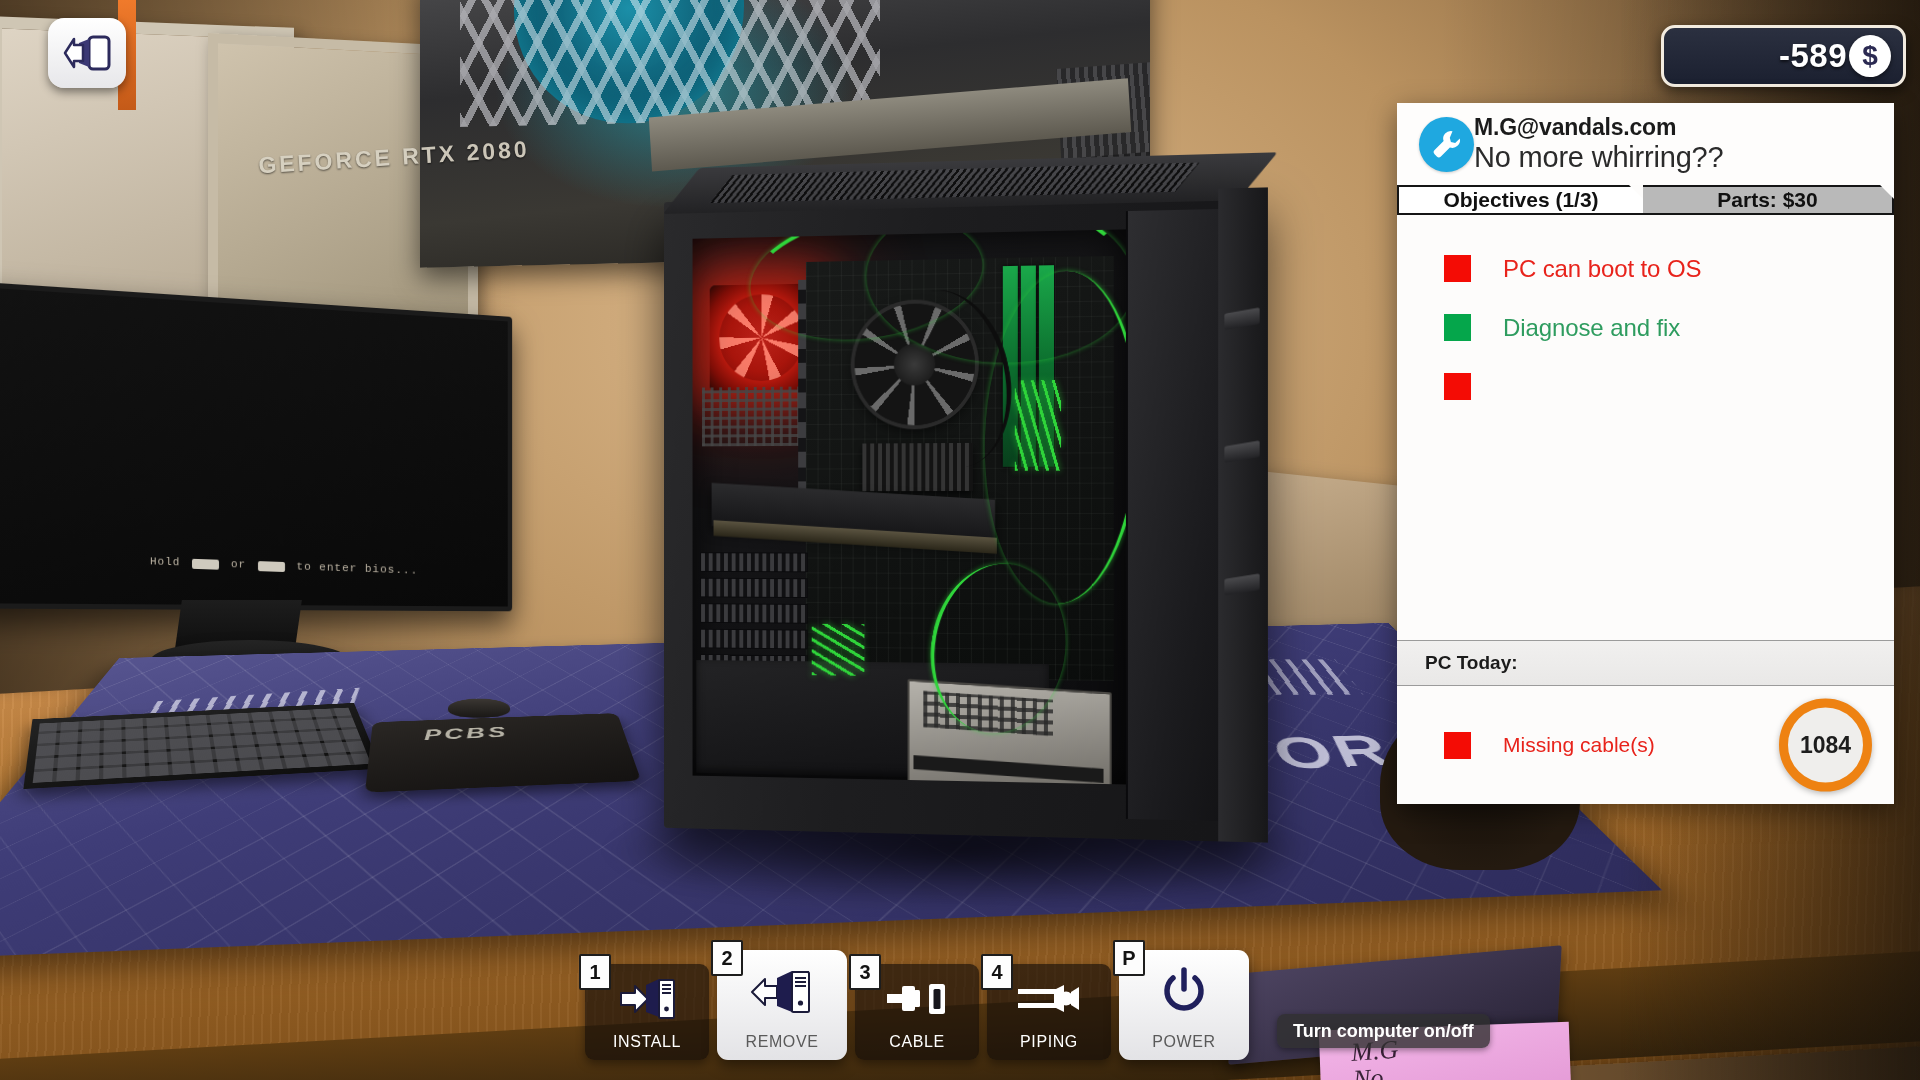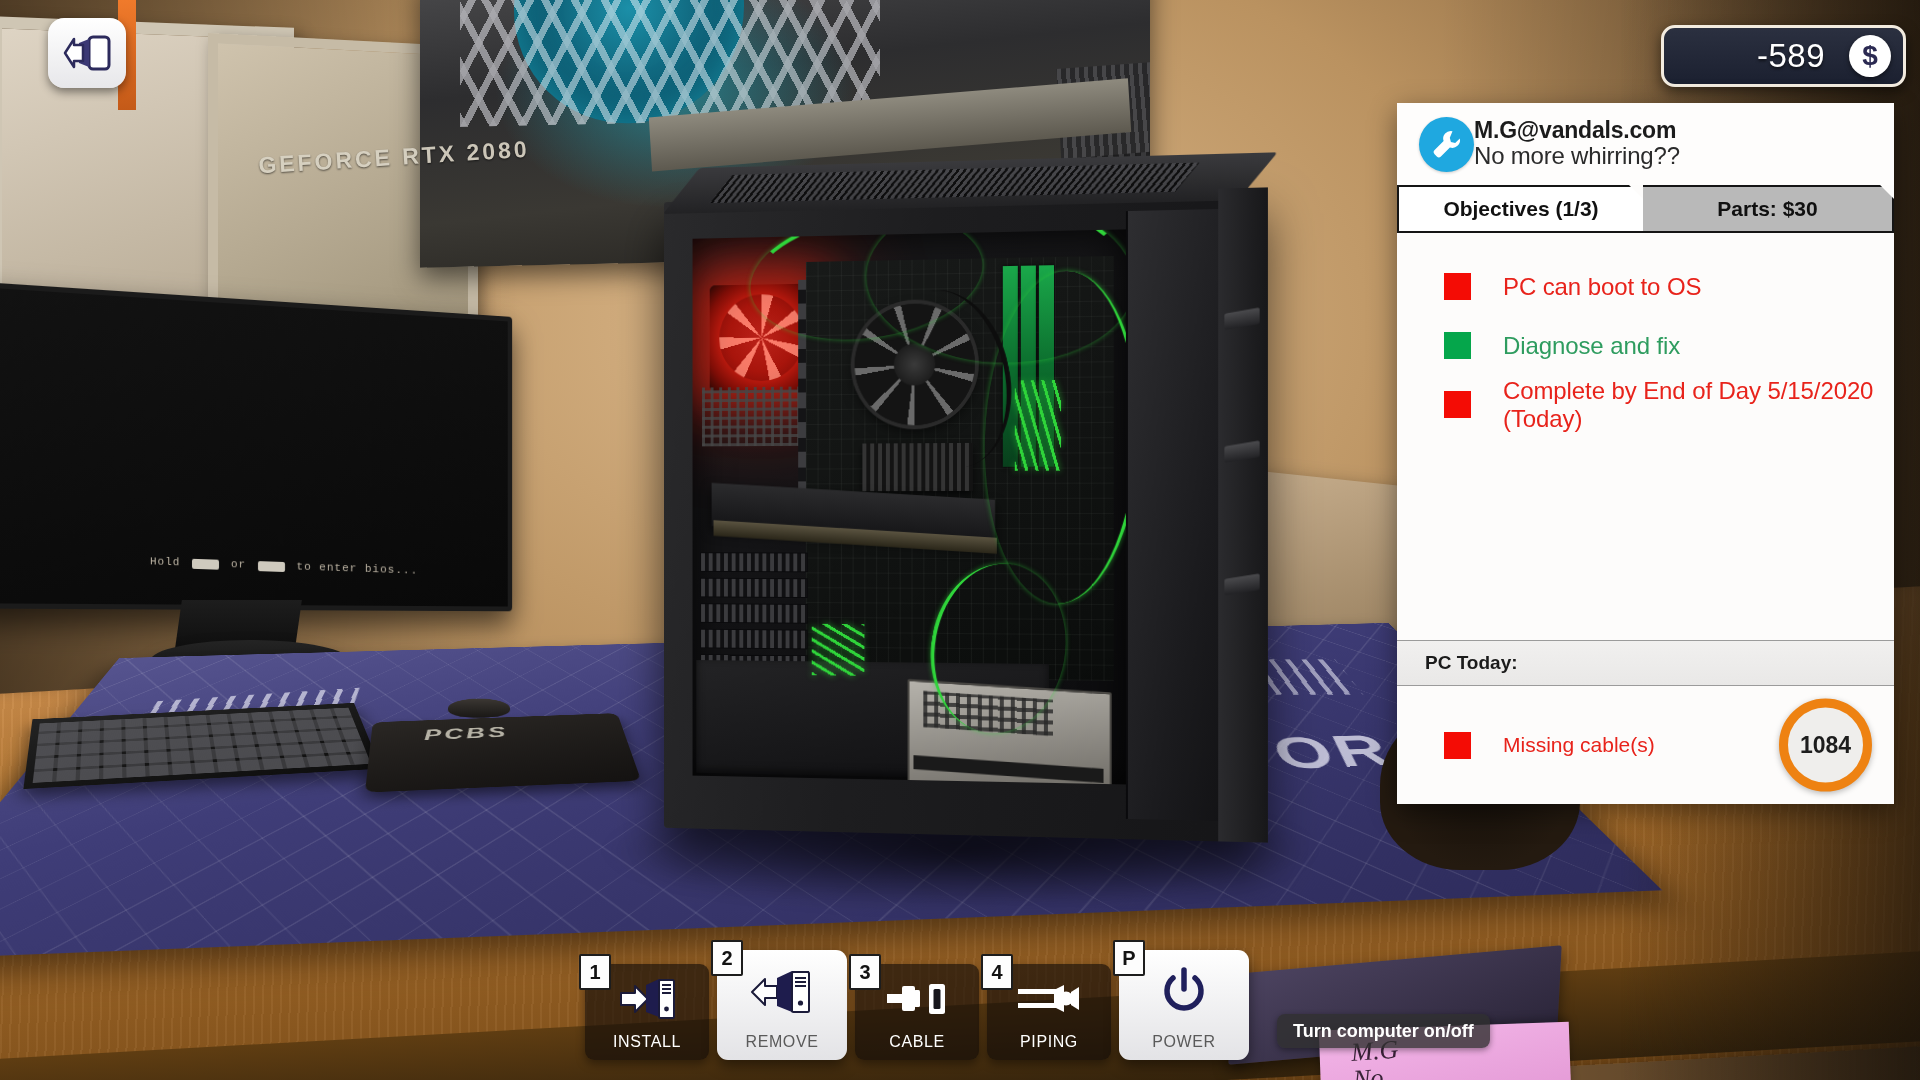--- a/index.html
+++ b/index.html
@@ -452,21 +452,21 @@
 
   
   .money{
     position:absolute;right:14px;top:25px;width:245px;height:62px;border-radius:14px;
     background:linear-gradient(180deg,#2b3040,#1b2030);
     border:3px solid #f3ece0;
     box-shadow:0 5px 14px rgba(0,0,0,.55);
     display:flex;align-items:center;justify-content:flex-end;padding-right:12px;box-sizing:border-box;
   }
   .money-val{
-    font-size:33px;font-weight:400;color:#fff;margin-right:24px;letter-spacing:.5px;
+    font-size:33px;font-weight:700;color:#fff;margin-right:2px;letter-spacing:.5px;
     text-shadow:0 2px 3px rgba(0,0,0,.6);
   }
   .money-coin{
     width:42px;height:42px;border-radius:50%;background:#fff;
     display:flex;align-items:center;justify-content:center;
     font-size:28px;font-weight:800;color:#2b2a52;
     box-shadow:0 2px 5px rgba(0,0,0,.5);
   }
 
   
@@ -480,23 +480,23 @@
     height:82px;display:flex;align-items:center;padding:0 0 0 22px;box-sizing:border-box;
     background:#fefdfc;
   }
   .avatar{
     width:55px;height:55px;border-radius:50%;background:#1fa8e0;
     display:flex;align-items:center;justify-content:center;flex:0 0 auto;
     box-shadow:0 1px 3px rgba(0,0,0,.2);
   }
   .head-txt{line-height:1.12;}
   .head-email{font-size:23px;font-weight:700;color:#1b1b1b;letter-spacing:-.2px;}
-  .head-sub{font-size:24px;font-weight:400;color:#2b2b2b;letter-spacing:-.2px;}
-
-  .tabs{display:flex;height:48px;position:relative;}
+  .head-sub{font-size:29px;font-weight:400;color:#2b2b2b;letter-spacing:-.2px;}
+
+  .tabs{display:flex;height:30px;position:relative;}
   .tab{
     position:relative;display:flex;align-items:center;justify-content:center;
     font-size:21px;font-weight:700;color:#111;cursor:pointer;box-sizing:border-box;
   }
   .tab-active{
     flex:0 0 246px;background:#ffffff;
     border-top:2px solid #151515;border-left:2px solid #151515;border-bottom:2px solid #151515;
     clip-path:polygon(0 0, calc(100% - 14px) 0, 100% 14px, 100% 100%, 0 100%);
   }
   .tab-inactive{
@@ -734,21 +734,20 @@
       <div class="obj-row">
         <span class="obj-box" style="background:#f40c05"></span>
         <span class="obj-lbl" style="color:#e8231b">PC can boot to OS</span>
       </div>
       <div class="obj-row">
         <span class="obj-box" style="background:#05a64b"></span>
         <span class="obj-lbl" style="color:#2e9c5f">Diagnose and fix</span>
       </div>
       <div class="obj-row">
         <span class="obj-box" style="background:#f40c05"></span>
-        <span class="obj-lbl" style="color:#e8231b">Complete by End of Day 5/15/2020 (Today)</span>
       </div>
     </div>
 
     <div class="status-head">PC Today:</div>
 
     <div class="status-body">
       <span class="obj-box" style="background:#f40c05"></span>
       <span class="status-lbl">Missing cable(s)</span>
       <span class="score-ring">1084</span>
     </div>

